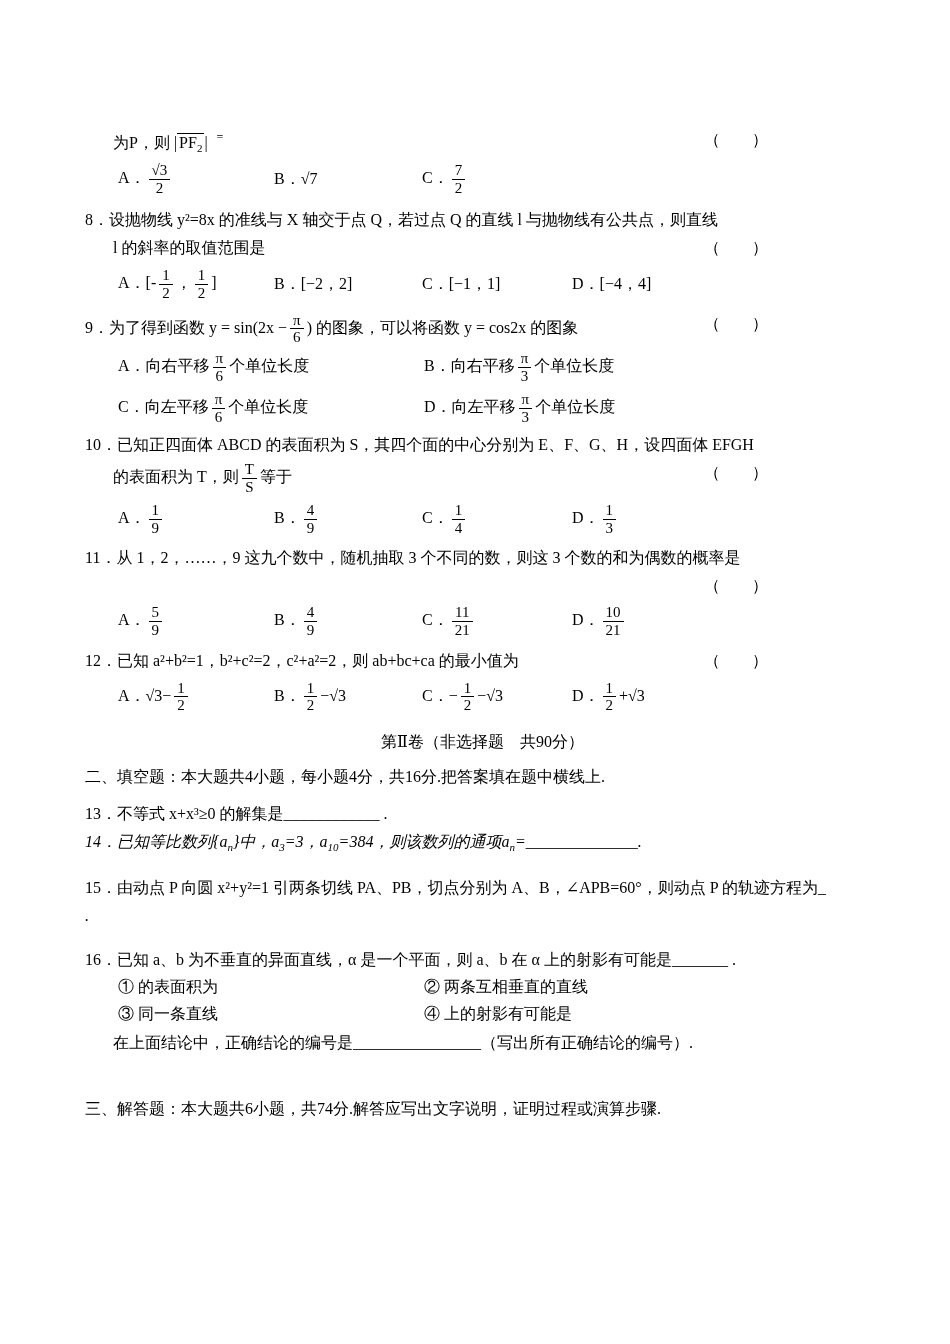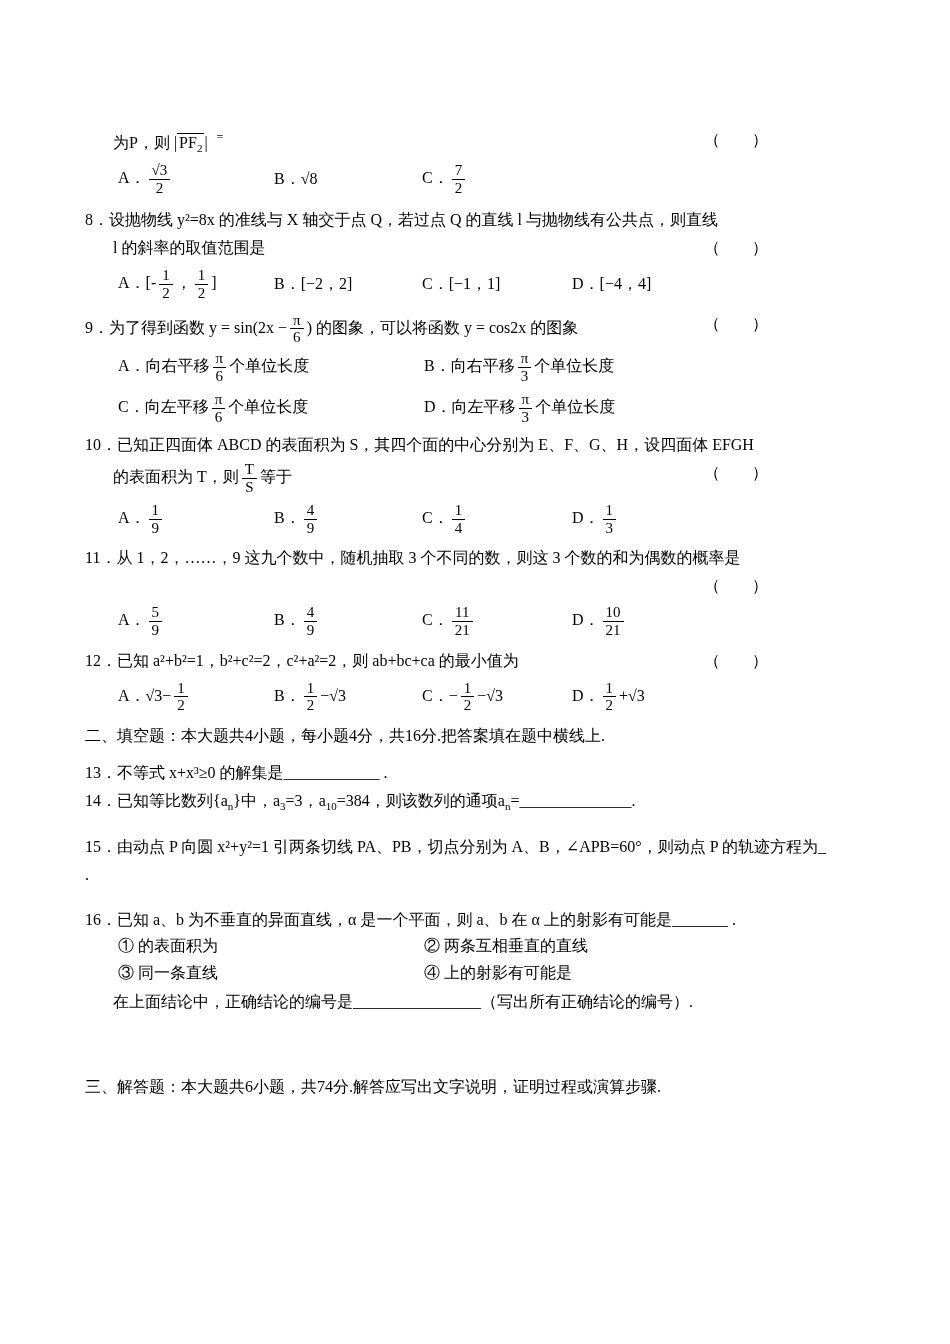--- a/index.html
+++ b/index.html
@@ -24,39 +24,39 @@
   .frac{display:inline-block;text-align:center;vertical-align:middle;line-height:1.12;margin:0 3px;font-size:15px;}
   .fn{display:block;padding:0 3px;}
   .fd{display:block;border-top:1px solid #000;padding:0 3px;}
   .ovl{display:inline-block;border-top:1px solid #000;line-height:1.15;padding:0 2px;}
   .supeq{font-size:12px;vertical-align:7px;margin-left:5px;}
   sub{font-size:11px;}
   .center-title{text-align:center;margin:16px 0 10px;}
   .q{margin-bottom:8px;}
   .mb12{margin-bottom:12px;}
   .mb16{}
-  .mb20{margin-bottom:20px;}
-  .mt40{margin-top:60px;}
+  .mb20{margin-bottom:20px;font-style:italic;}
+  .mt40{margin-top:41px;}
   .seg{white-space:pre-wrap;}
 </style>
 </head>
 <body>
 
 <div class="page">
 
   <div class="q mb12">
     <div class="line ind">
       <span class="seg">为P，则</span>
       <span><span>|</span><span class="ovl"><span>PF</span><sub>2</sub></span><span>|</span></span>
       <span class="supeq">=</span>
       <span class="bracket">（　　）</span>
     </div>
     <div class="opts4 opts">
       <span class="opt"><span>A．</span><span class="frac"><span class="fn">√3</span><span class="fd">2</span></span></span>
-      <span class="opt">B．√8</span>
+      <span class="opt">B．√7</span>
       <span class="opt"><span>C．</span><span class="frac"><span class="fn">7</span><span class="fd">2</span></span></span>
     </div>
   </div>
 
   <div class="q">
     <div class="line">8．设抛物线 y²=8x 的准线与 X 轴交于点 Q，若过点 Q 的直线 l 与抛物线有公共点，则直线</div>
     <div class="line ind">
       <span class="seg">l 的斜率的取值范围是</span>
       <span class="bracket">（　　）</span>
     </div>
@@ -116,20 +116,21 @@
       <span class="bracket">（　　）</span>
     </div>
     <div class="opts4 opts">
       <span class="opt"><span>A．√3−</span><span class="frac"><span class="fn">1</span><span class="fd">2</span></span></span>
       <span class="opt"><span>B．</span><span class="frac"><span class="fn">1</span><span class="fd">2</span></span><span>−√3</span></span>
       <span class="opt"><span>C．−</span><span class="frac"><span class="fn">1</span><span class="fd">2</span></span><span>−√3</span></span>
       <span class="opt"><span>D．</span><span class="frac"><span class="fn">1</span><span class="fd">2</span></span><span>+√3</span></span>
     </div>
   </div>
 
+  <div class="line center-title">第Ⅱ卷（非选择题　共90分）</div>
 
   <div class="line mb12">二、填空题：本大题共4小题，每小题4分，共16分.把答案填在题中横线上.</div>
 
   <div class="line mb16">
     <span class="seg">13．不等式 x+x³≥0 的解集是</span><span>____________</span><span>&nbsp;.</span>
   </div>
 
   <div class="line mb20">
     <span class="seg">14．已知等比数列{</span><span><span>a</span><sub>n</sub></span><span class="seg">}中，</span><span><span>a</span><sub>3</sub></span><span class="seg">=3，</span><span><span>a</span><sub>10</sub></span><span class="seg">=384，</span><span class="seg">则该数列的通项</span><span><span>a</span><sub>n</sub></span><span class="seg">=</span><span>______________</span><span>.</span>
   </div>

